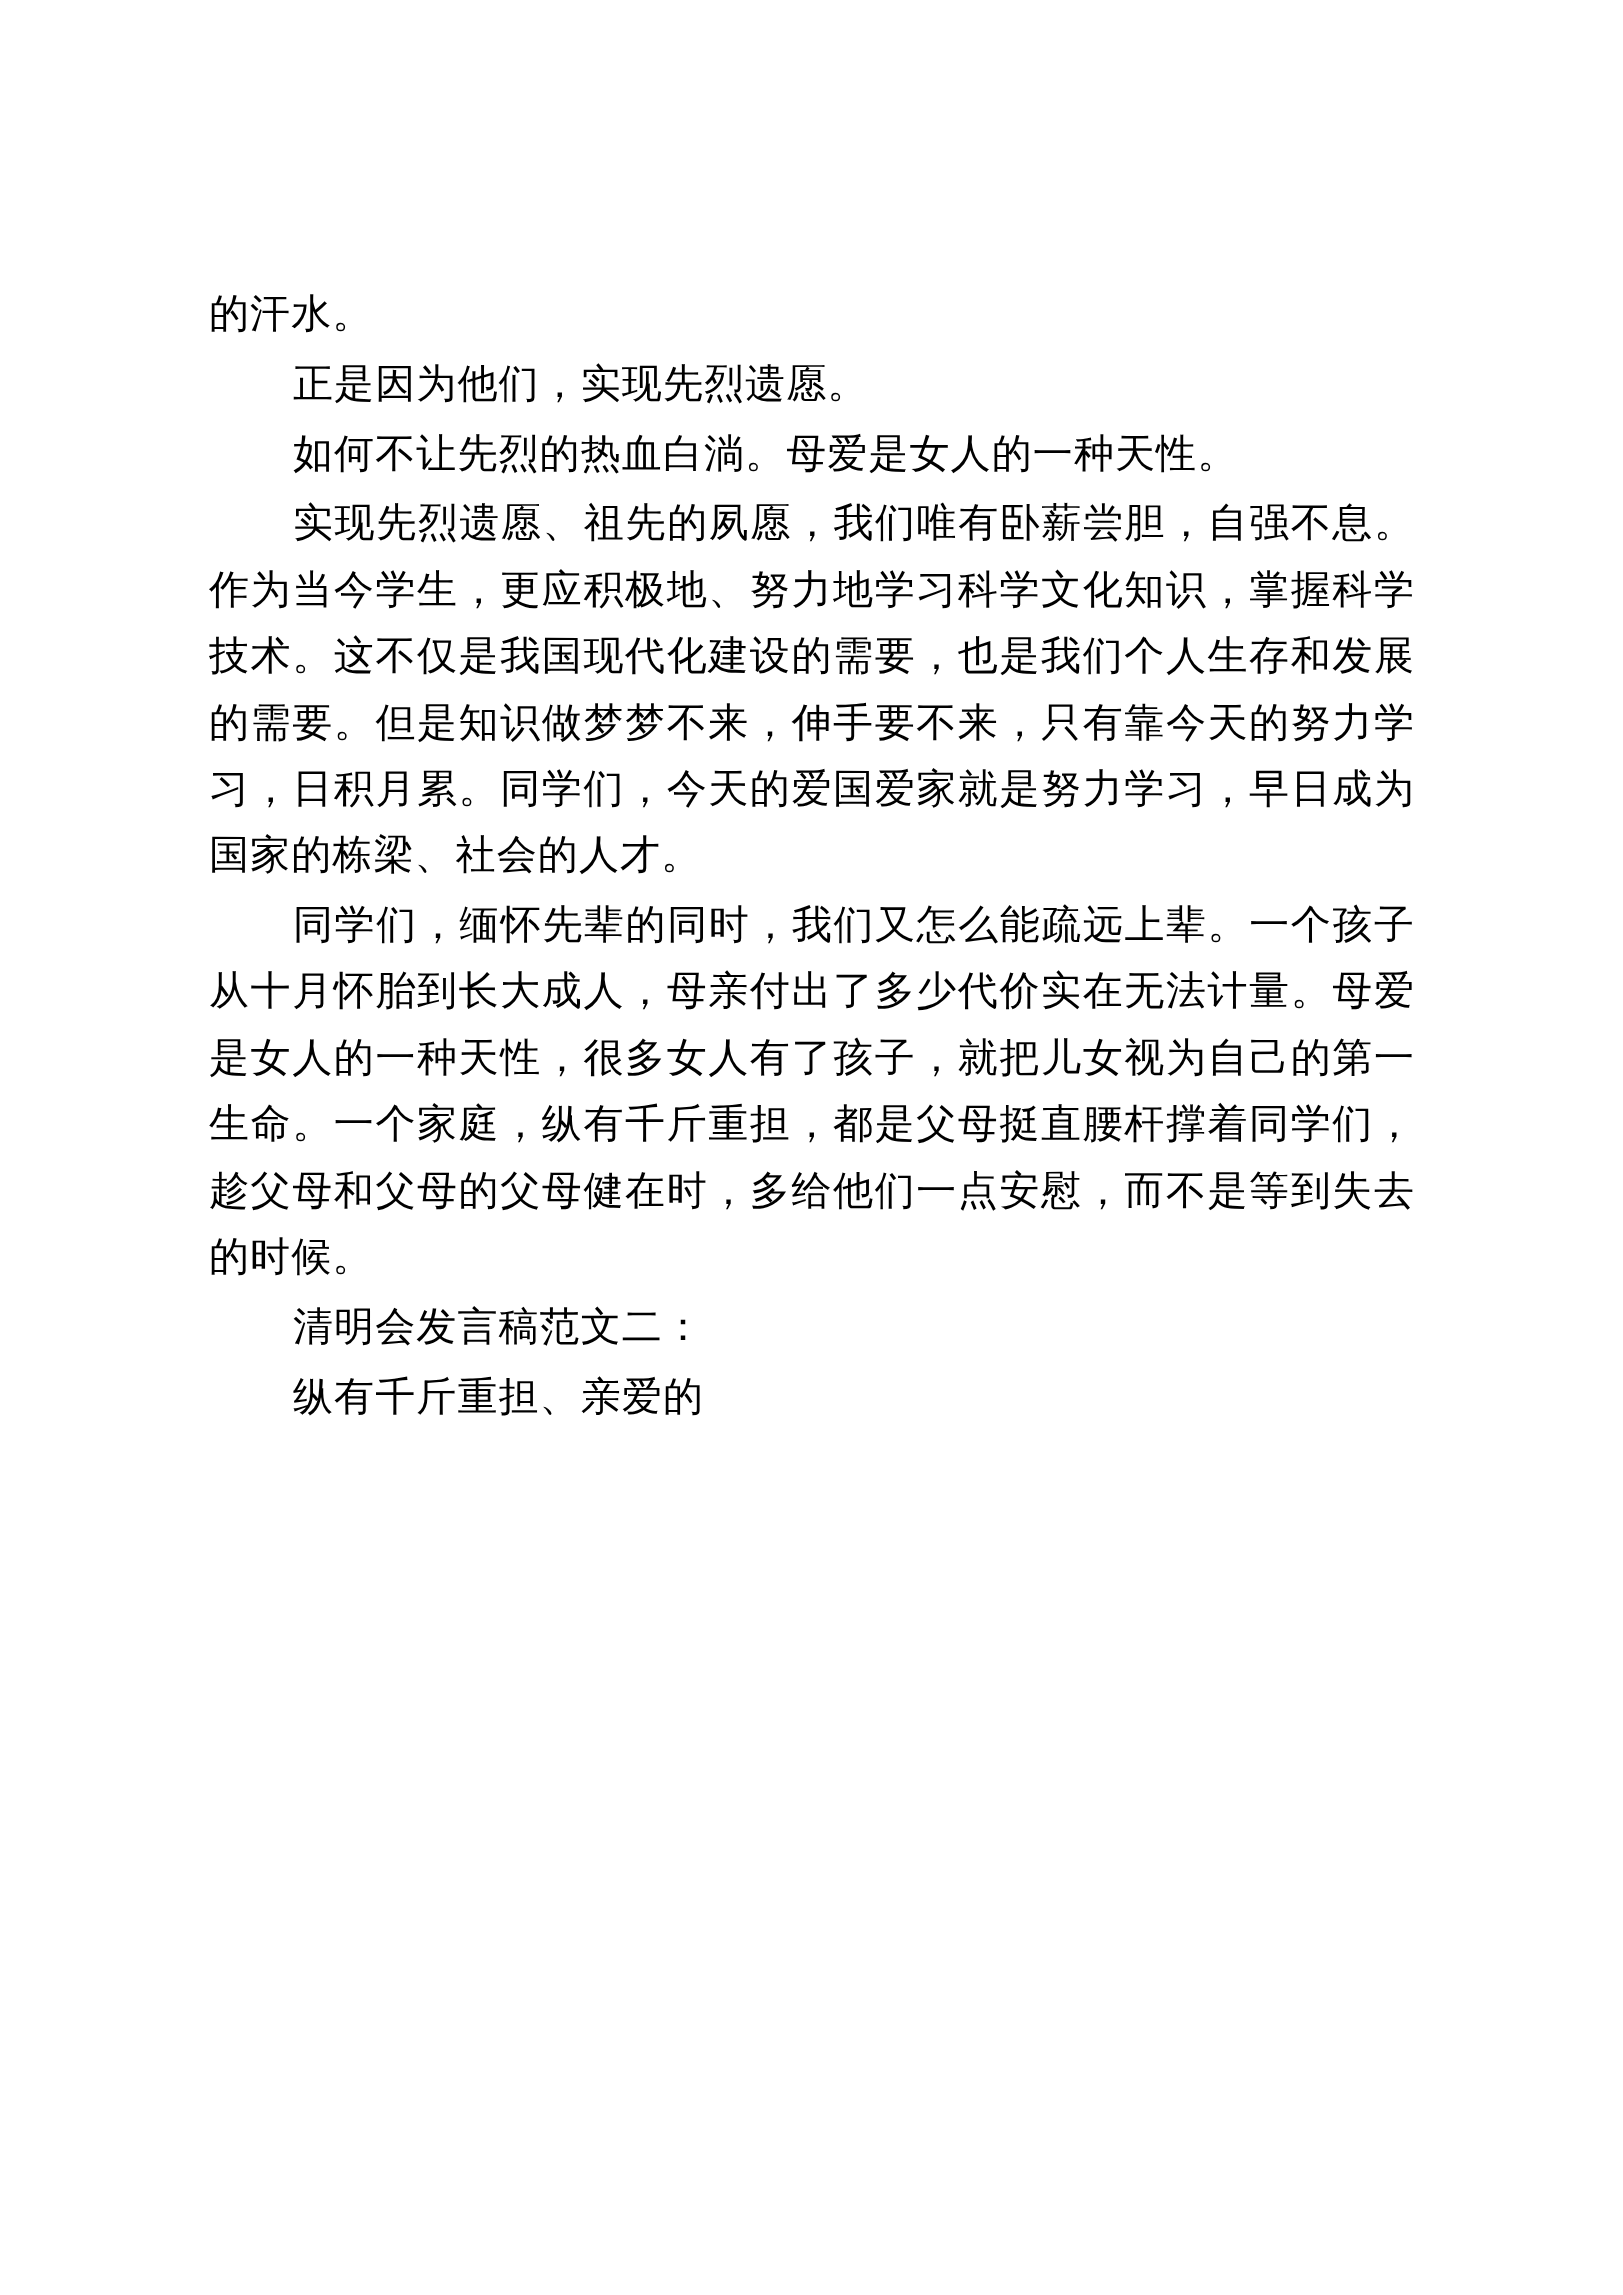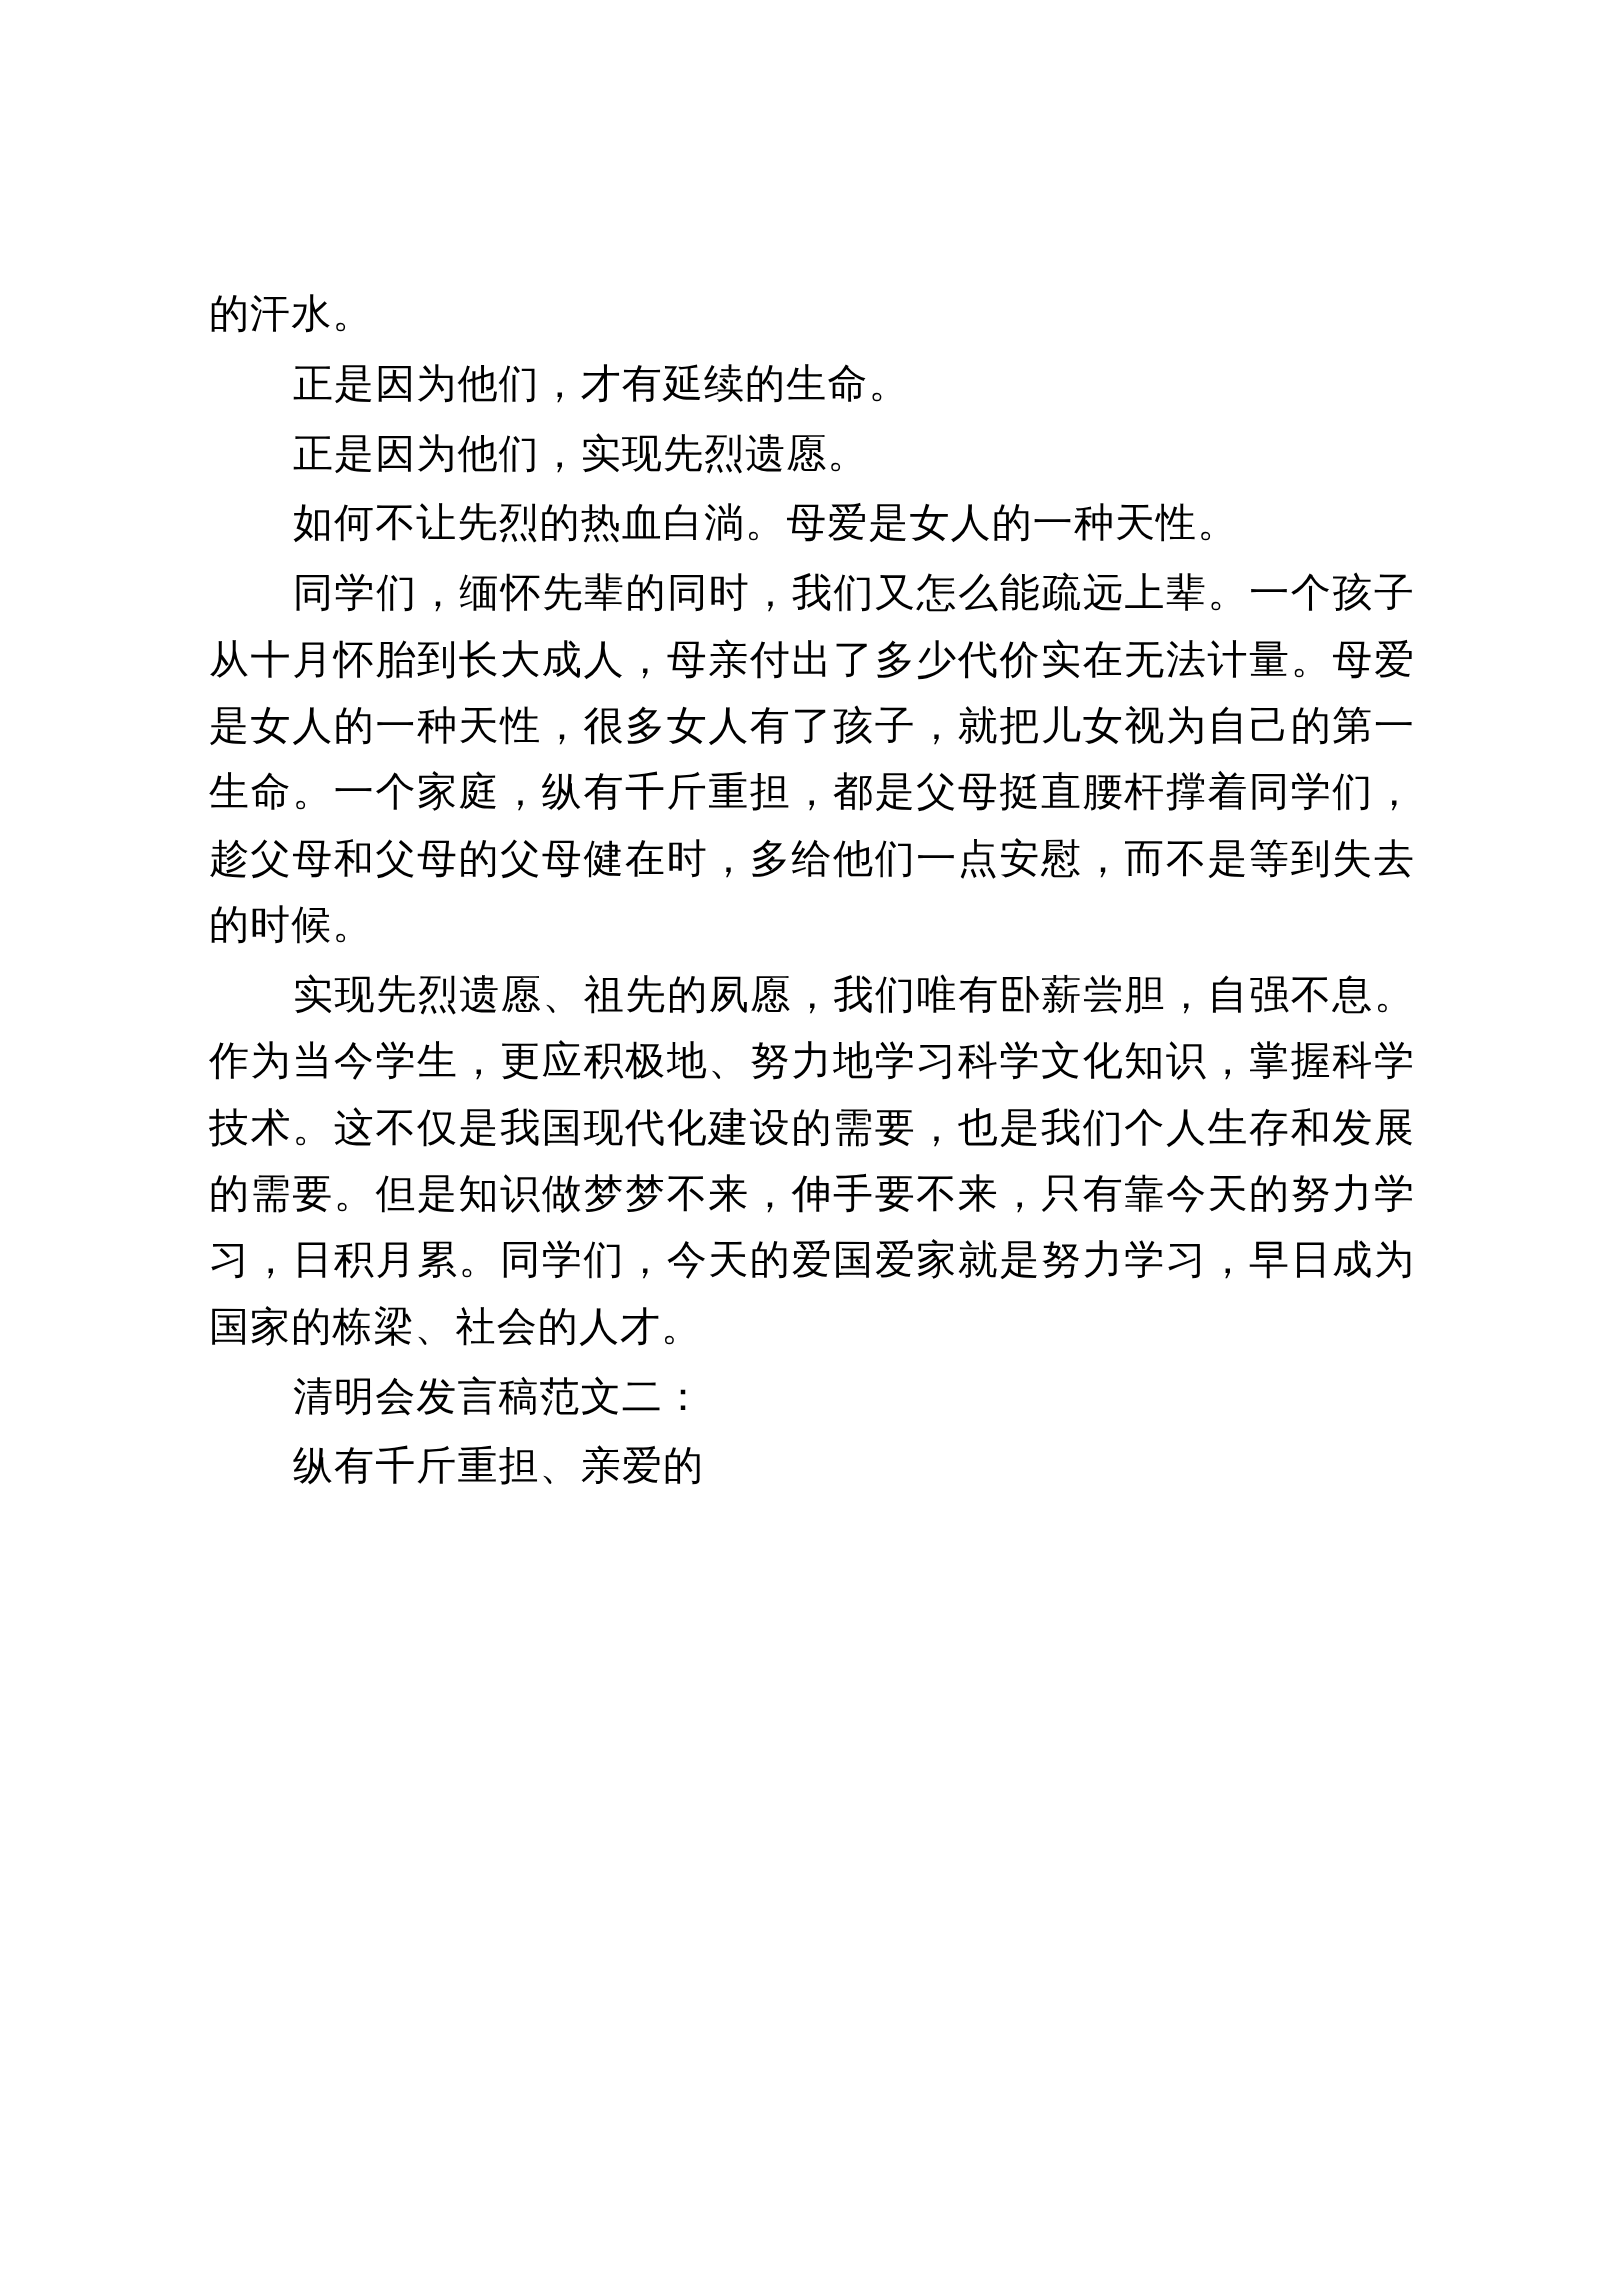--- a/index.html
+++ b/index.html
@@ -50,25 +50,24 @@
     font-family: "DejaVu Serif", "Liberation Serif", serif;
   }
 </style>
 </head>
 <body>
 
 <div class="page">
 
   <div class="doc-body">
     <p class="para">的汗水。</p>
-    <p class="para indent">正是因为他们，才有延续的生命。</p>
     <p class="para indent">正是因为他们，实现先烈遗愿。</p>
     <p class="para indent">如何不让先烈的热血白淌。母爱是女人的一种天性。</p>
+    <p class="para indent">实现先烈遗愿、祖先的夙愿，我们唯有卧薪尝胆，自强不息。作为当今学生，更应积极地、努力地学习科学文化知识，掌握科学技术。这不仅是我国现代化建设的需要，也是我们个人生存和发展的需要。但是知识做梦梦不来，伸手要不来，只有靠今天的努力学习，日积月累。同学们，今天的爱国爱家就是努力学习，早日成为国家的栋梁、社会的人才。</p>
     <p class="para indent">同学们，缅怀先辈的同时，我们又怎么能疏远上辈。一个孩子从十月怀胎到长大成人，母亲付出了多少代价实在无法计量。母爱是女人的一种天性，很多女人有了孩子，就把儿女视为自己的第一生命。一个家庭，纵有千斤重担，都是父母挺直腰杆撑着同学们，趁父母和父母的父母健在时，多给他们一点安慰，而不是等到失去的时候。</p>
-    <p class="para indent">实现先烈遗愿、祖先的夙愿，我们唯有卧薪尝胆，自强不息。作为当今学生，更应积极地、努力地学习科学文化知识，掌握科学技术。这不仅是我国现代化建设的需要，也是我们个人生存和发展的需要。但是知识做梦梦不来，伸手要不来，只有靠今天的努力学习，日积月累。同学们，今天的爱国爱家就是努力学习，早日成为国家的栋梁、社会的人才。</p>
     <p class="para indent">清明会发言稿范文二：</p>
     <p class="para indent">纵有千斤重担、亲爱的</p>
   </div>
 
   <div class="footer">第 1 页  共 1 页</div>
 
 </div>
 
 
 </body></html>

